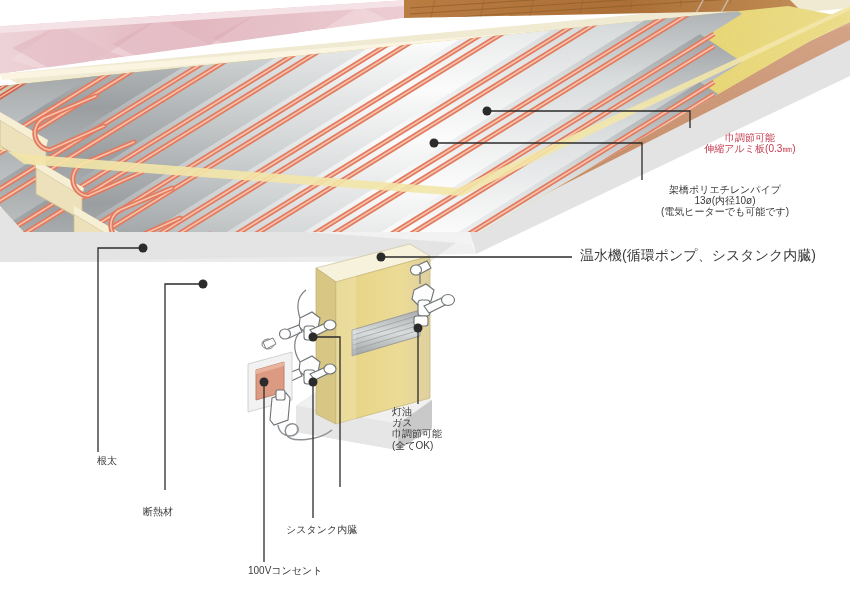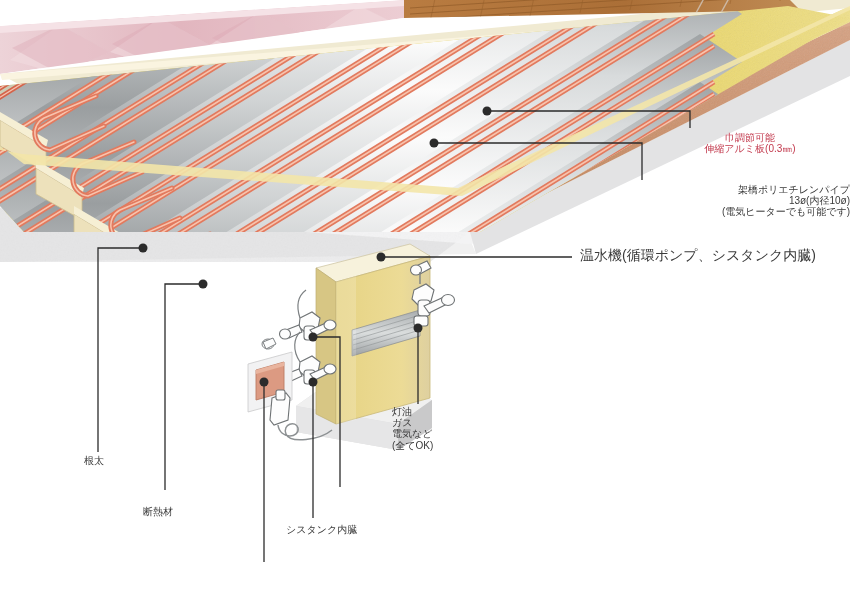--- a/index.html
+++ b/index.html
@@ -490,32 +490,33 @@
       <circle cx="313" cy="382" r="4.5" fill="#2b2b2b" stroke="none"></circle>
 
       <path d="M 264,382 L 264,562"></path>
       <circle cx="264" cy="382" r="4.5" fill="#2b2b2b" stroke="none"></circle>
     </g>
   </svg>
 
   <div class="lbl lbl-15 lbl-red ta-c" style="left:660px; top:132px; width:180px;">巾調節可能
 伸縮アルミ板(0.3㎜)</div>
 
-  <div class="lbl lbl-15 ta-c" style="left:600px; top:184px; width:250px;text-align:right;">架橋ポリエチレンパイプ
+  <div class="lbl lbl-15 ta-c" style="left:600px; top:184px; width:250px;">架橋ポリエチレンパイプ
 13ø(内径10ø)
 (電気ヒーターでも可能です)</div>
 
   <div class="lbl lbl-14 ta-l" style="left:580px; top:248px; width:270px;">温水機(循環ポンプ、シスタンク内臓)</div>
 
   <div class="lbl lbl-15 ta-l" style="left:392px; top:406px; width:120px;">灯油
 ガス
-電気など
+巾調節可能
 (全てOK)</div>
 
-  <div class="lbl lbl-15 ta-l" style="left:84px; top:455px; width:80px;">根太</div>
+  <div class="lbl lbl-15 ta-l" style="left:97px; top:455px; width:80px;">根太</div>
 
   <div class="lbl lbl-15 ta-l" style="left:143px; top:494px; width:100px;margin-top:12px;">断熱材</div>
 
 
   <div class="lbl lbl-15 ta-l" style="left:286px; top:524px; width:160px;">シスタンク内臓</div>
 
+  <div class="lbl lbl-15 ta-l" style="left:248px; top:565px; width:170px;">100Vコンセント</div>
 
 </div>
 
 </body></html>

